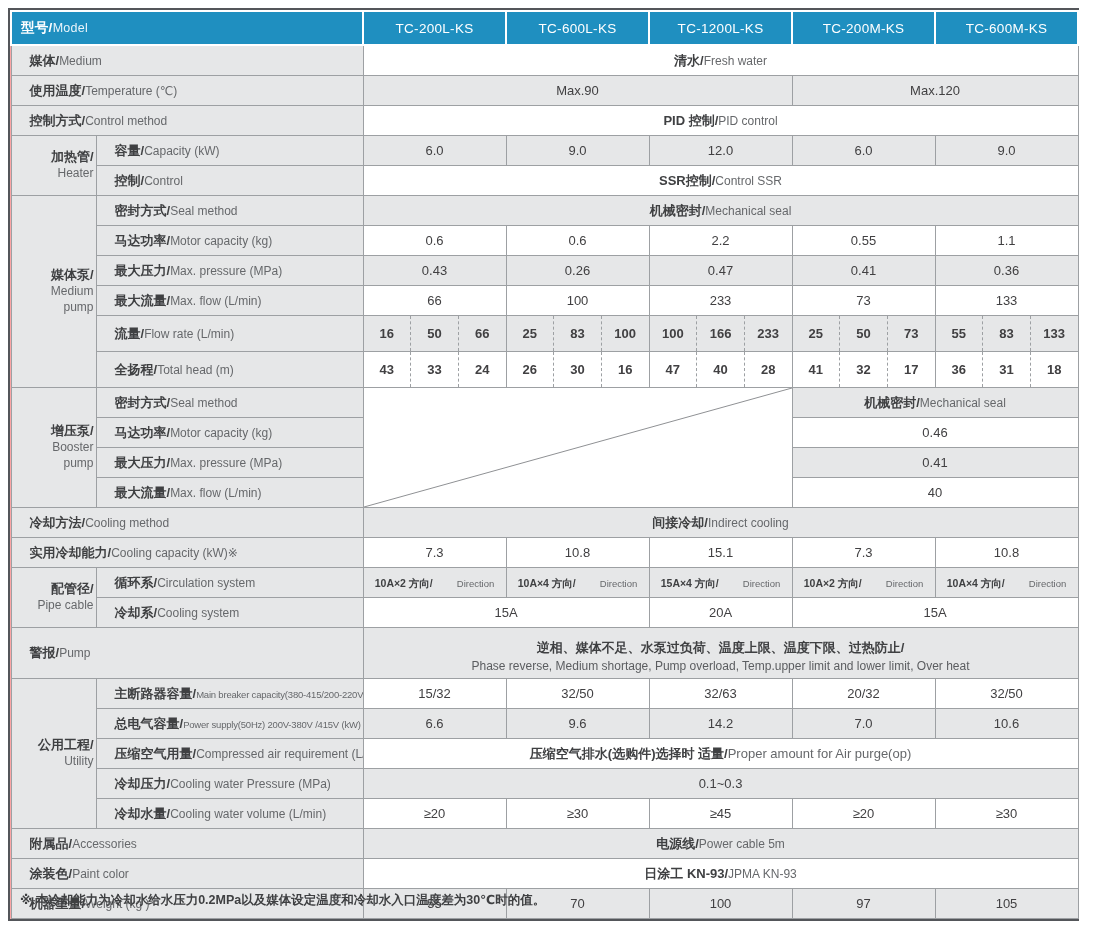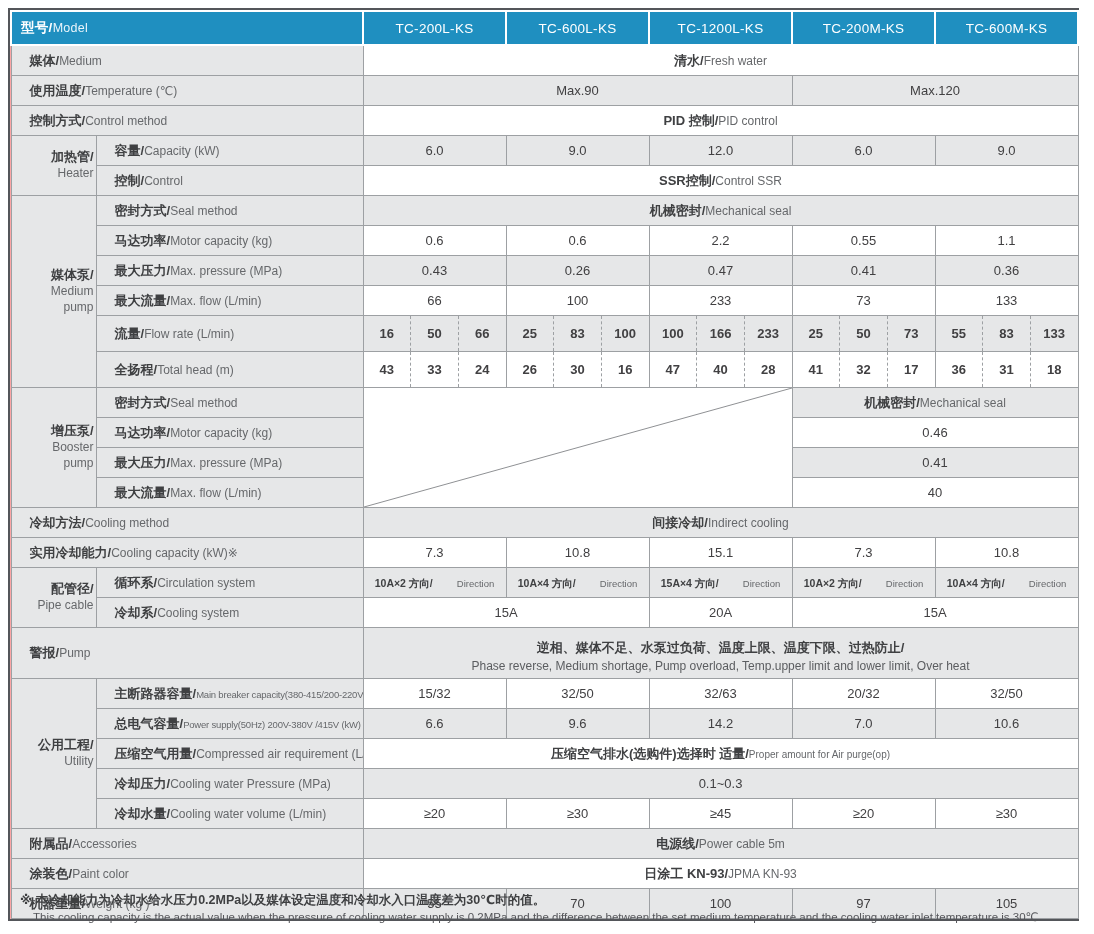--- a/index.html
+++ b/index.html
@@ -18,21 +18,21 @@
   td.lbl{text-align:left;padding-left:18px;background:#e6e7e8;}
   td.grp{text-align:right;padding-left:8px;background:#e6e7e8;vertical-align:middle;}
   .grp span{display:block;line-height:1.3;}
   .zh{font-weight:bold;color:#3f4042;font-size:13px;}
   .en{color:#66686b;font-size:12px;}
   .g{background:#e6e7e8;}
   .w{background:#ffffff;}
   .small .zh{font-size:10.5px;margin-top:8px;}
   .small .en{font-size:9.5px;margin-left:24px;}
   .tight-en .en{font-size:9.5px;letter-spacing:-0.2px;}
-  .air-en .en{font-size:10px;}
+  .air-en .en{font-size:13px;}
   td.sub{padding:0;}
   .tri{display:flex;height:35px;align-items:stretch;font-weight:bold;}
   .tri span{flex:1;display:flex;align-items:center;justify-content:center;font-size:13px;color:#414042;}
   .tri span.d{border-left:1px dashed #9da0a3;}
   td.alarm-cell{height:50px;white-space:normal;line-height:1.45;}
   .alarm-zh{font-weight:bold;font-size:13px;color:#3f4042;margin-top:8px;}
   .alarm-en{font-size:12px;color:#5b5d60;}
   td.diag{position:relative;background:#fff;padding:0;}
   td.diag svg{position:absolute;left:0;top:0;width:100%;height:100%;display:block;}
   td.diag line{stroke:#8f9194;stroke-width:1;vector-effect:non-scaling-stroke;}
@@ -328,14 +328,13 @@
     <td class="g">100</td>
     <td class="g">97</td>
     <td class="g">105</td>
   </tr>
 </tbody>
     </table>
 </div>
 
 <div class="footnote">
   <div class="fn1">※ 本冷却能力为冷却水给水压力0.2MPa以及媒体设定温度和冷却水入口温度差为30℃时的值。</div>
-  <div class="fn2">This cooling capacity is the actual value when the pressure of cooling water supply is 0.2MPa and the difference between the set medium temperature and the cooling water inlet temperature is 30℃.</div>
 </div>
 
 </body></html>

